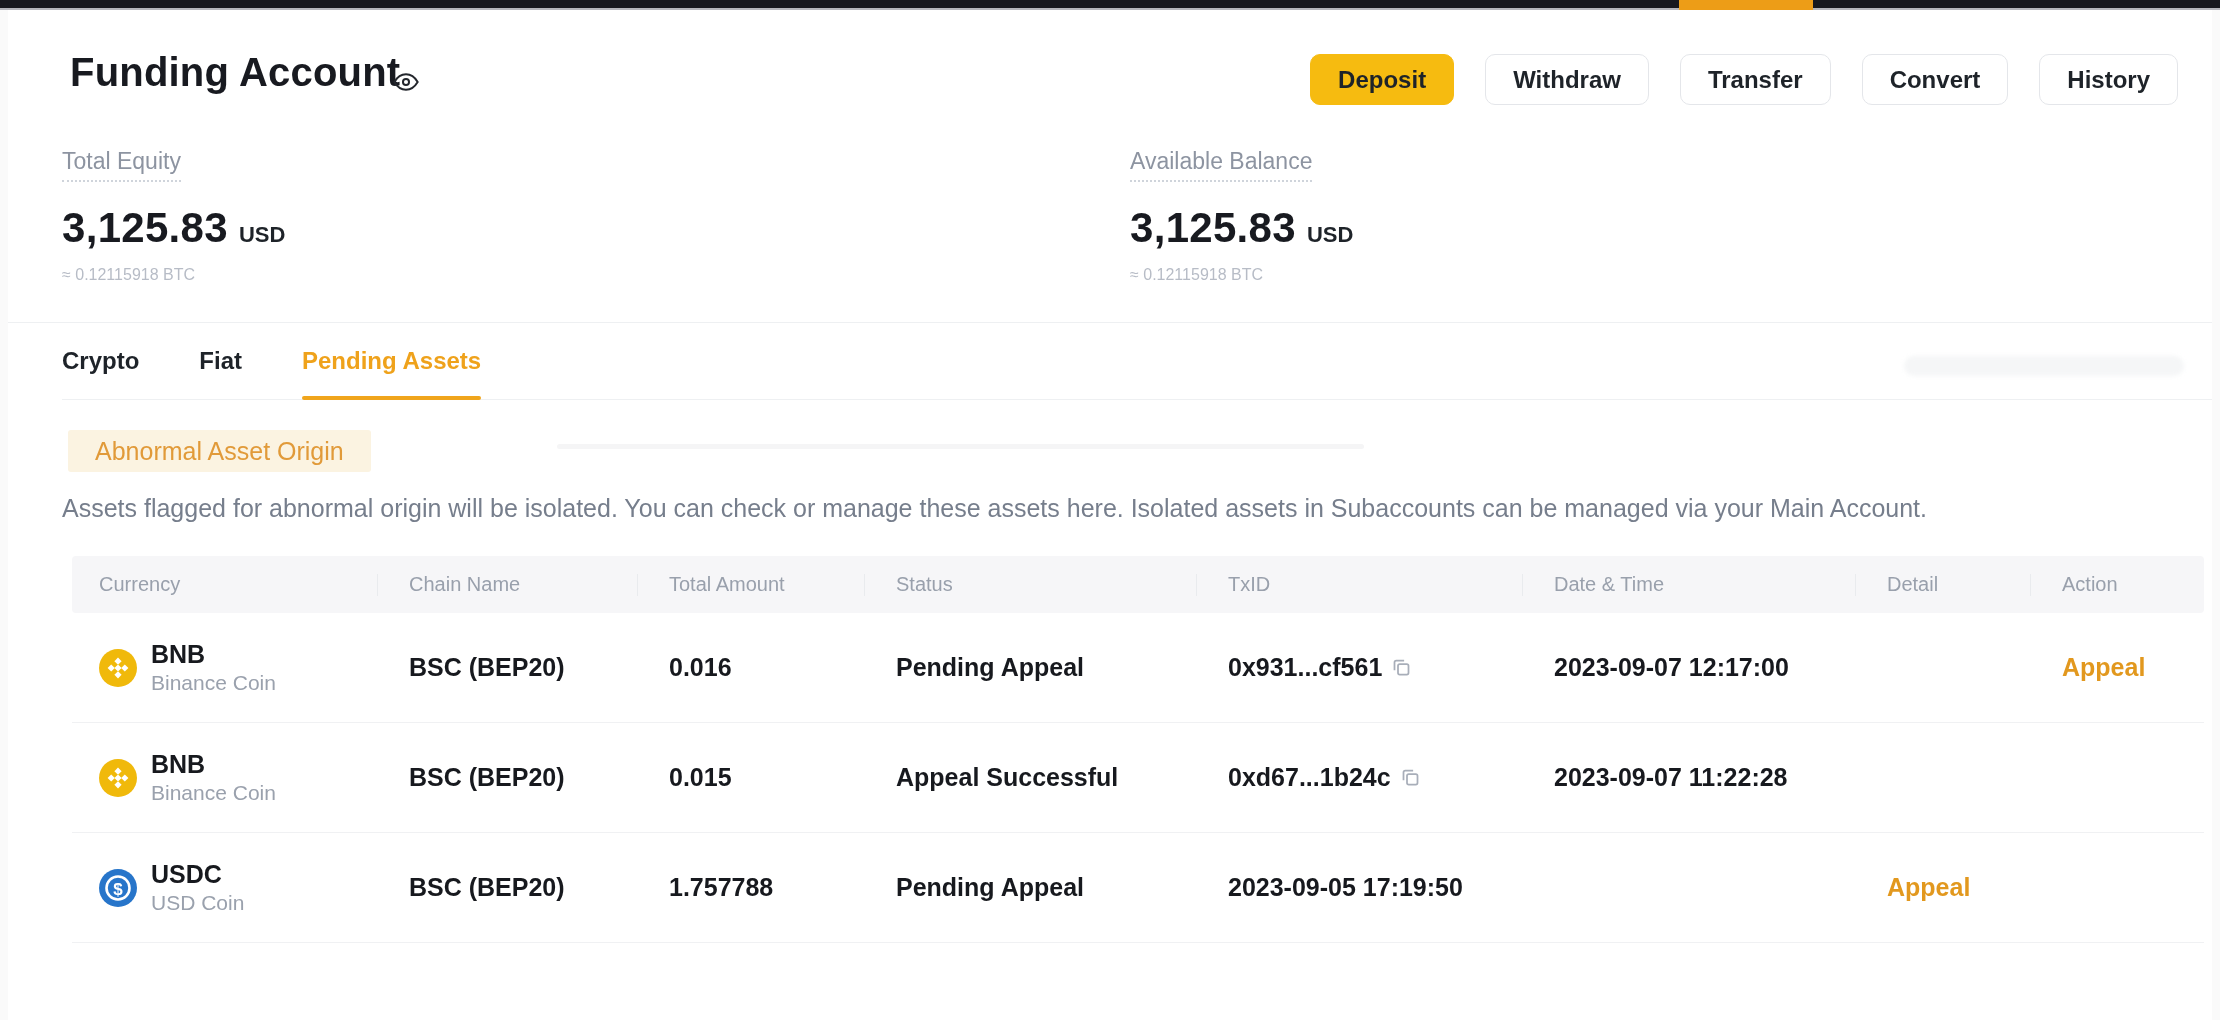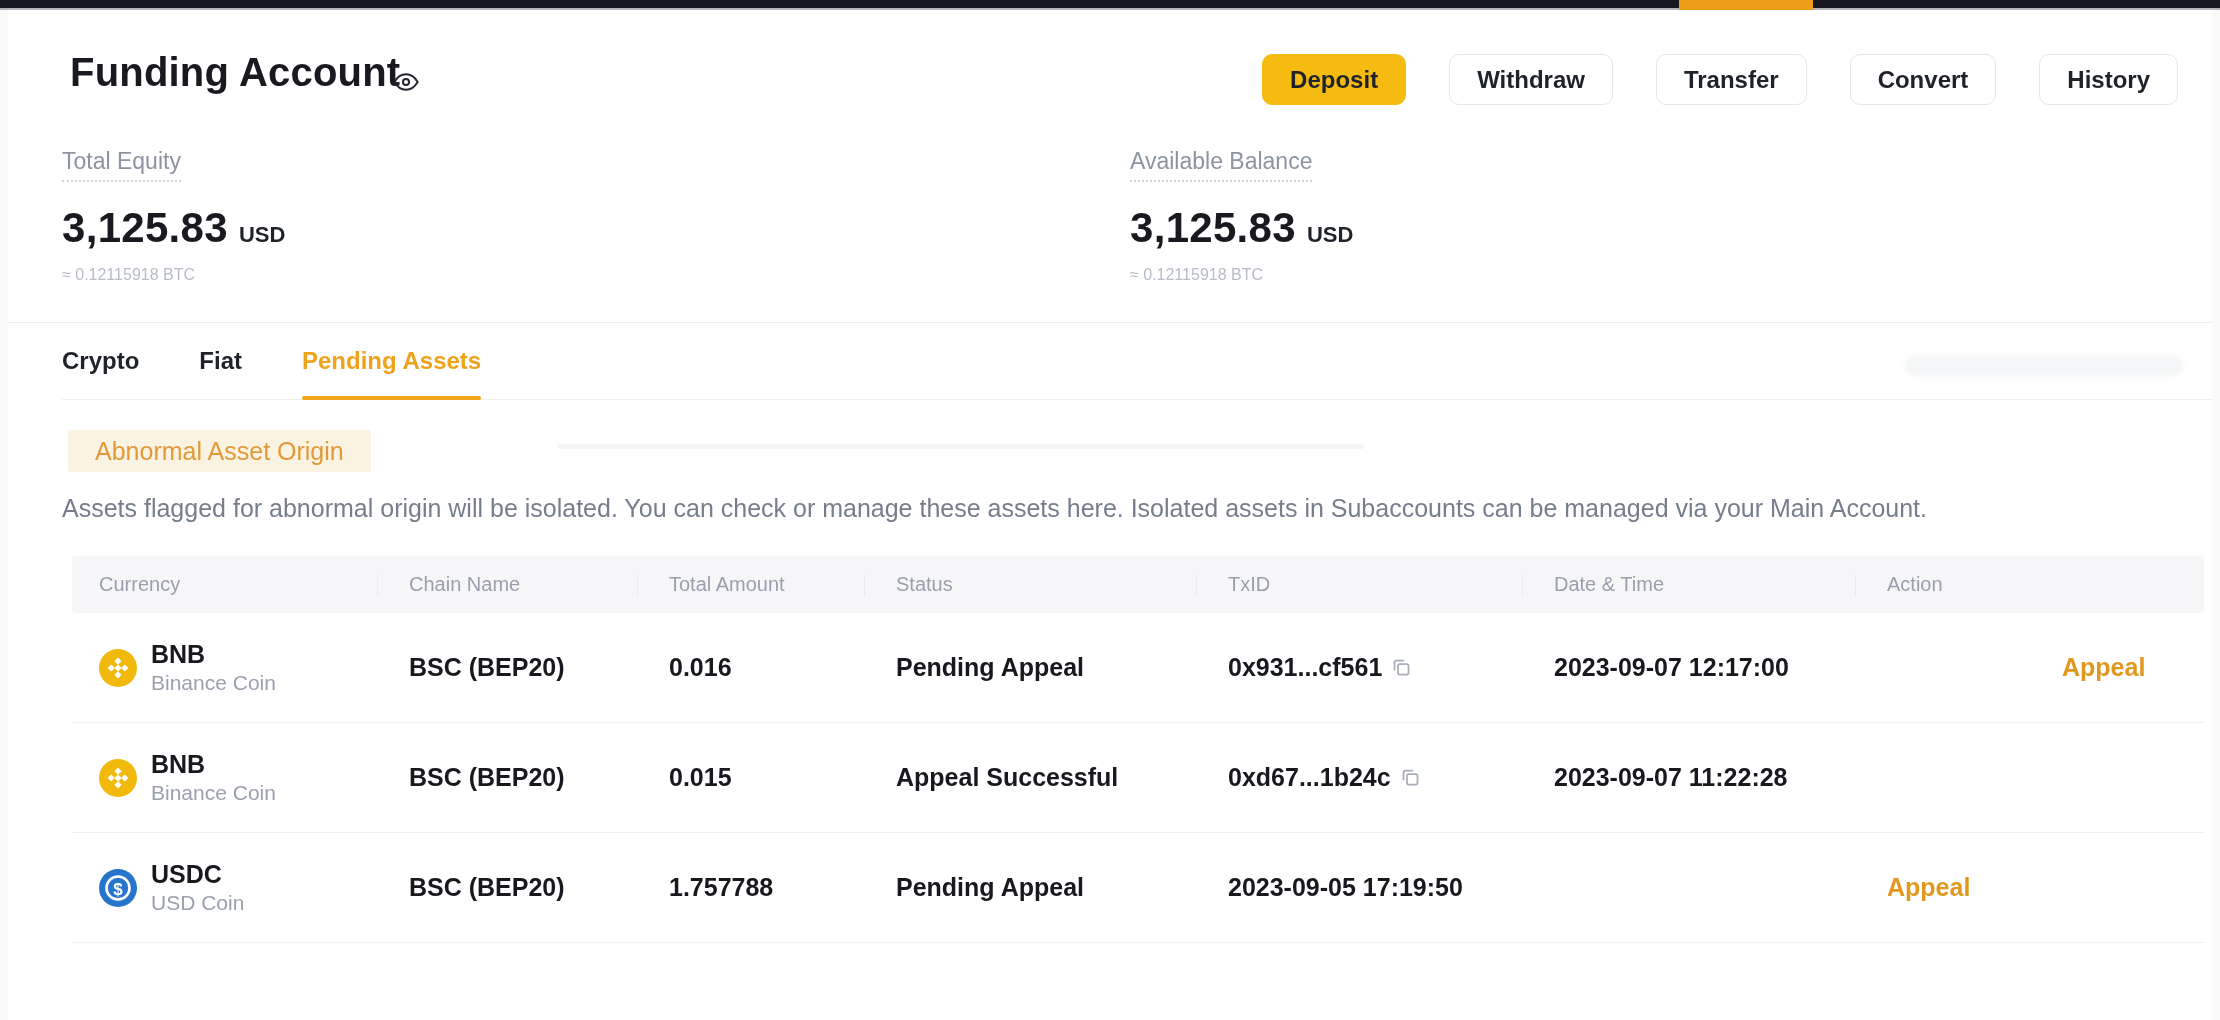--- a/index.html
+++ b/index.html
@@ -16,21 +16,21 @@
   .topnav-accent{position:absolute;left:1679px;top:0;width:134px;height:10px;background:#ED9D17;z-index:3;}
 
   
   .card{position:absolute;left:8px;right:8px;top:10px;bottom:0;background:#ffffff;}
 
   
   .page-title{position:absolute;left:62px;top:40px;margin:0;font-size:40px;font-weight:700;color:#181a20;letter-spacing:.2px;}
   .eye{position:absolute;left:384px;top:58px;width:28px;height:28px;cursor:pointer;}
   .eye svg{display:block;}
 
-  .actions{position:absolute;top:44px;right:34px;display:flex;gap:43px;}
+  .actions{position:absolute;top:44px;right:34px;display:flex;gap:31px;}
   .btn{
     height:51px;padding:0 27px;border-radius:10px;border:1px solid #e4e6ea;background:#fff;
     font-family:"Liberation Sans",sans-serif;font-size:24px;font-weight:700;color:#1e2329;
     display:flex;align-items:center;cursor:pointer;
   }
   .btn.primary{background:#F6BB10;border-color:#F6BB10;}
 
   
   .stat{position:absolute;top:138px;}
   .stat.left{left:54px;} .stat.right{left:1122px;}
@@ -137,20 +137,21 @@
   <div class="description">Assets flagged for abnormal origin will be isolated. You can check or manage these assets here. Isolated assets in Subaccounts can be managed via your Main Account.</div>
 
   <div class="table">
     <div class="grid-row thead">
       <div class="th">Currency</div>
       <div class="th">Chain Name</div>
       <div class="th">Total Amount</div>
       <div class="th">Status</div>
       <div class="th">TxID</div>
       <div class="th">Date &amp; Time</div>
+      <div class="th">Detail</div>
       <div class="th">Action</div>
     </div>
 
     <div class="grid-row trow">
       <div class="td coin-cell">
         <span class="coin-icon">
           <svg width="38" height="38" viewBox="0 0 38 38">
             <circle cx="19" cy="19" r="19" fill="#F0B90B"></circle>
             <g fill="#ffffff">
               <path d="M19 8.6l3.6 3.6L19 15.8l-3.6-3.6z"></path>

